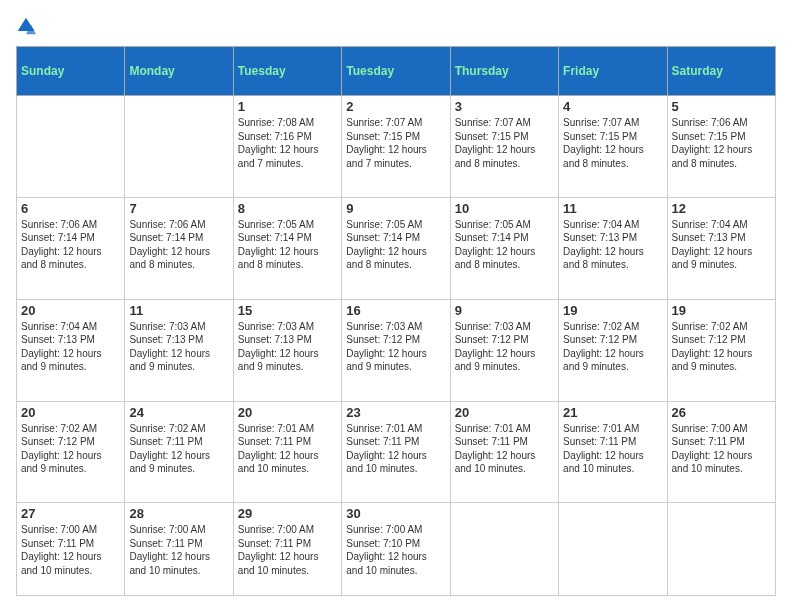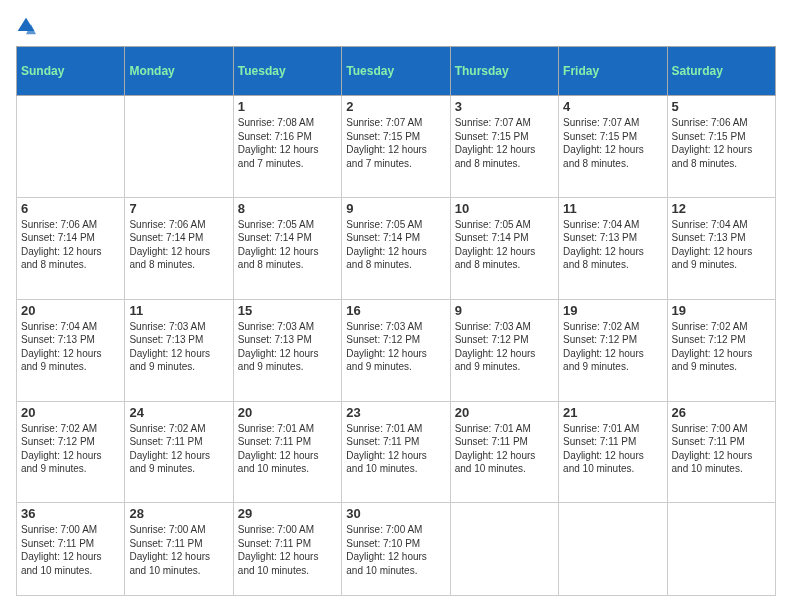--- a/index.html
+++ b/index.html
@@ -325,21 +325,21 @@
           <td>
             <span class="day-number">26</span>
             <div class="day-info" style="white-space: pre-line;">Sunrise: 7:00 AM
 Sunset: 7:11 PM
 Daylight: 12 hours
 and 10 minutes.</div>
           </td>
         </tr>
         <tr>
           <td>
-            <span class="day-number">36</span>
+            <span class="day-number">27</span>
             <div class="day-info" style="white-space: pre-line;">Sunrise: 7:00 AM
 Sunset: 7:11 PM
 Daylight: 12 hours
 and 10 minutes.</div>
           </td>
           <td>
             <span class="day-number">28</span>
             <div class="day-info" style="white-space: pre-line;">Sunrise: 7:00 AM
 Sunset: 7:11 PM
 Daylight: 12 hours

